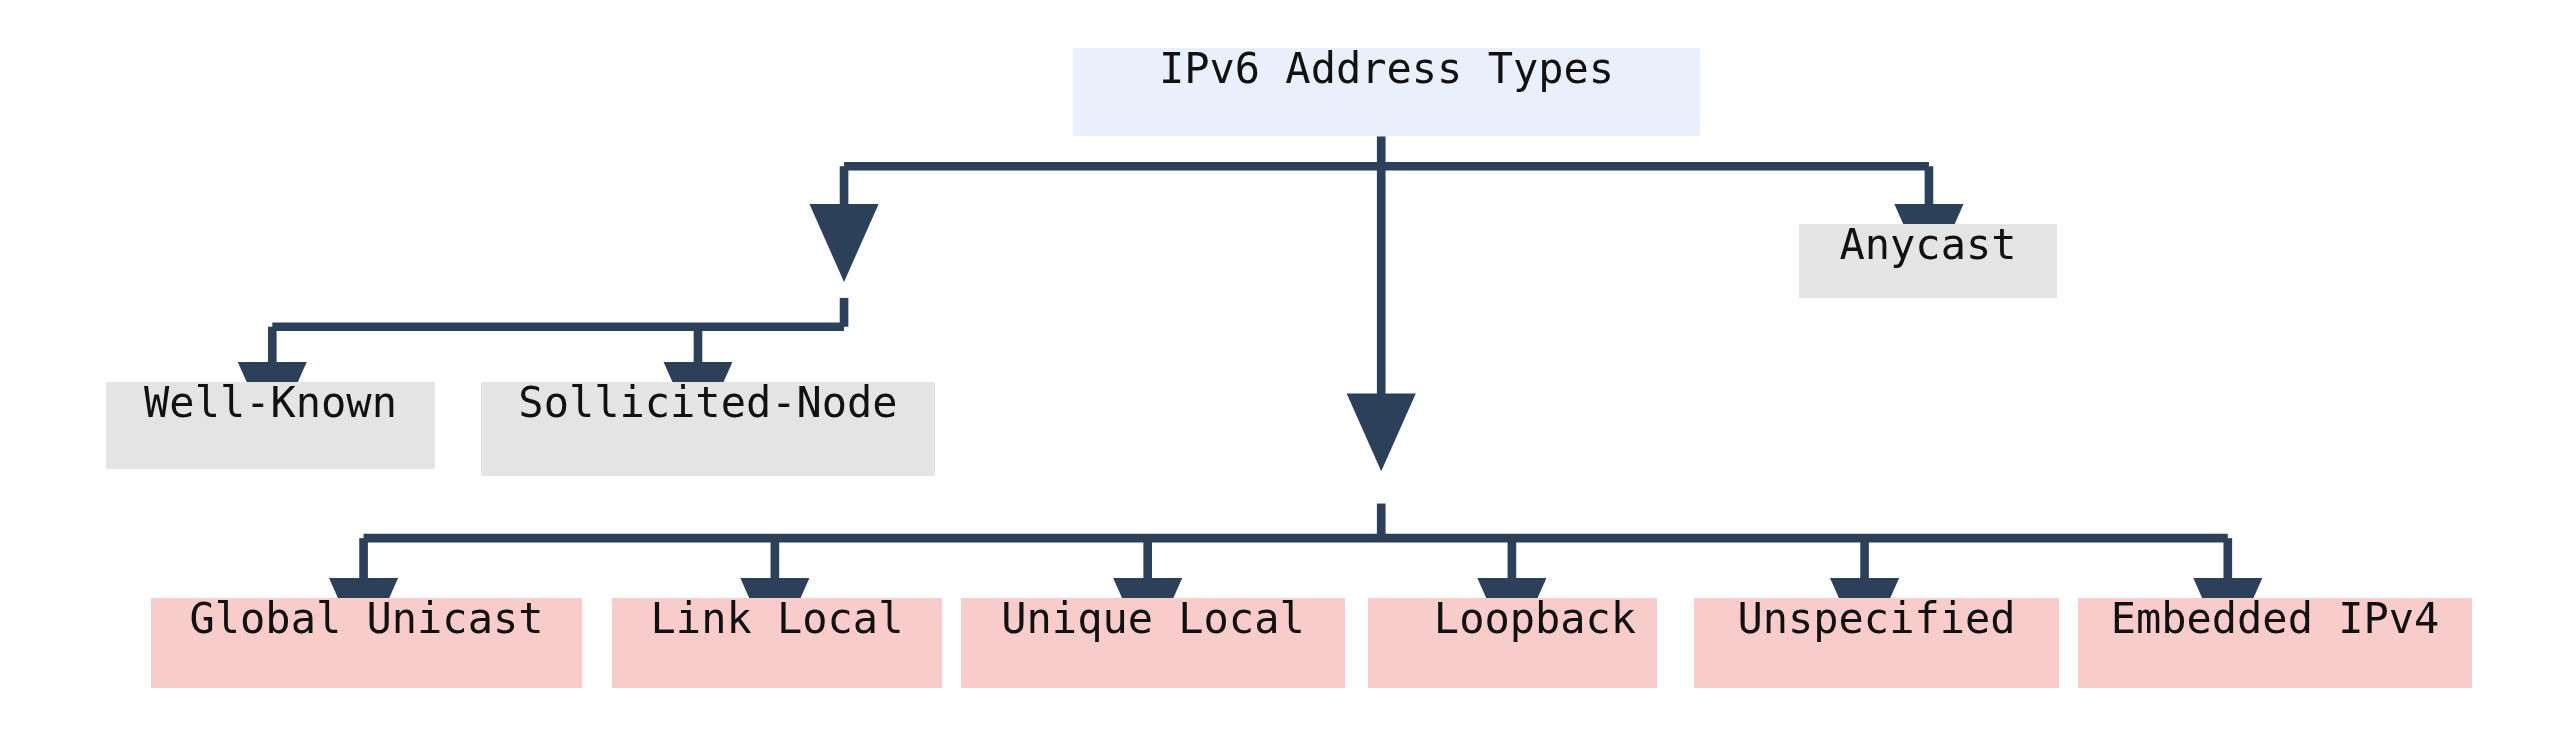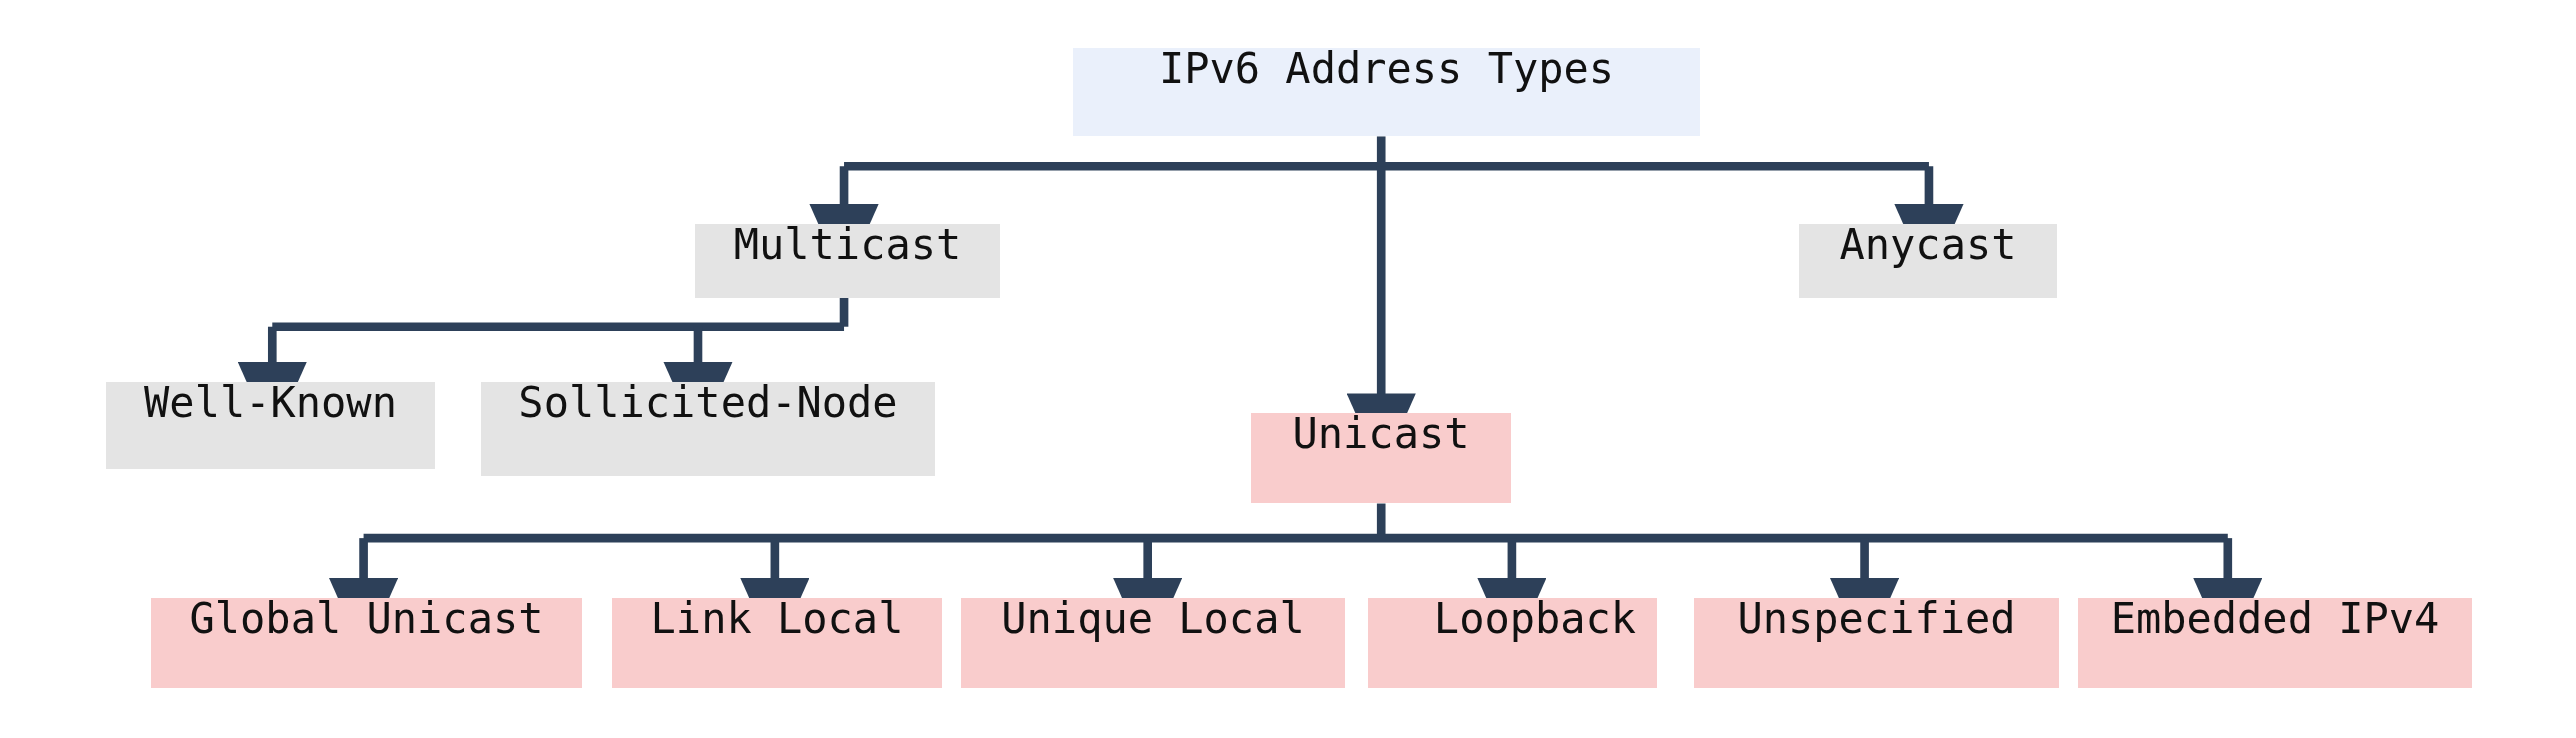--- a/index.html
+++ b/index.html
@@ -80,39 +80,33 @@
       <path d="M1573,560 L1573,605" marker-end="url(#arrowhead)"></path>
       <path d="M1940,560 L1940,605" marker-end="url(#arrowhead)"></path>
       <path d="M2318,560 L2318,605" marker-end="url(#arrowhead)"></path>
     </g>
   </svg>
 
   <div class="node node-root" style="left:1073px; top:48px; width:627px; height:88px;">
     <span>IPv6 Address Types</span>
   </div>
 
-  <div class="node node-gray" style="left:695px; top:224px; width:305px; height:74px;">
-    <span>Multicast</span>
-  </div>
 
   <div class="node node-gray" style="left:1799px; top:224px; width:258px; height:74px;">
     <span>Anycast</span>
   </div>
 
   <div class="node node-gray" style="left:106px; top:382px; width:329px; height:87px;">
     <span>Well-Known</span>
   </div>
 
   <div class="node node-gray" style="left:481px; top:382px; width:454px; height:94px;">
     <span>Sollicited-Node</span>
   </div>
 
-  <div class="node node-pink" style="left:1251px; top:413px; width:260px; height:90px;">
-    <span>Unicast</span>
-  </div>
 
   <div class="node node-pink" style="left:151px; top:598px; width:431px; height:90px;">
     <span>Global Unicast</span>
   </div>
 
   <div class="node node-pink" style="left:961px; top:598px; width:384px; height:90px;">
     <span>Unique Local</span>
   </div>
 
   <div class="node node-pink" style="left:612px; top:598px; width:330px; height:90px;">

